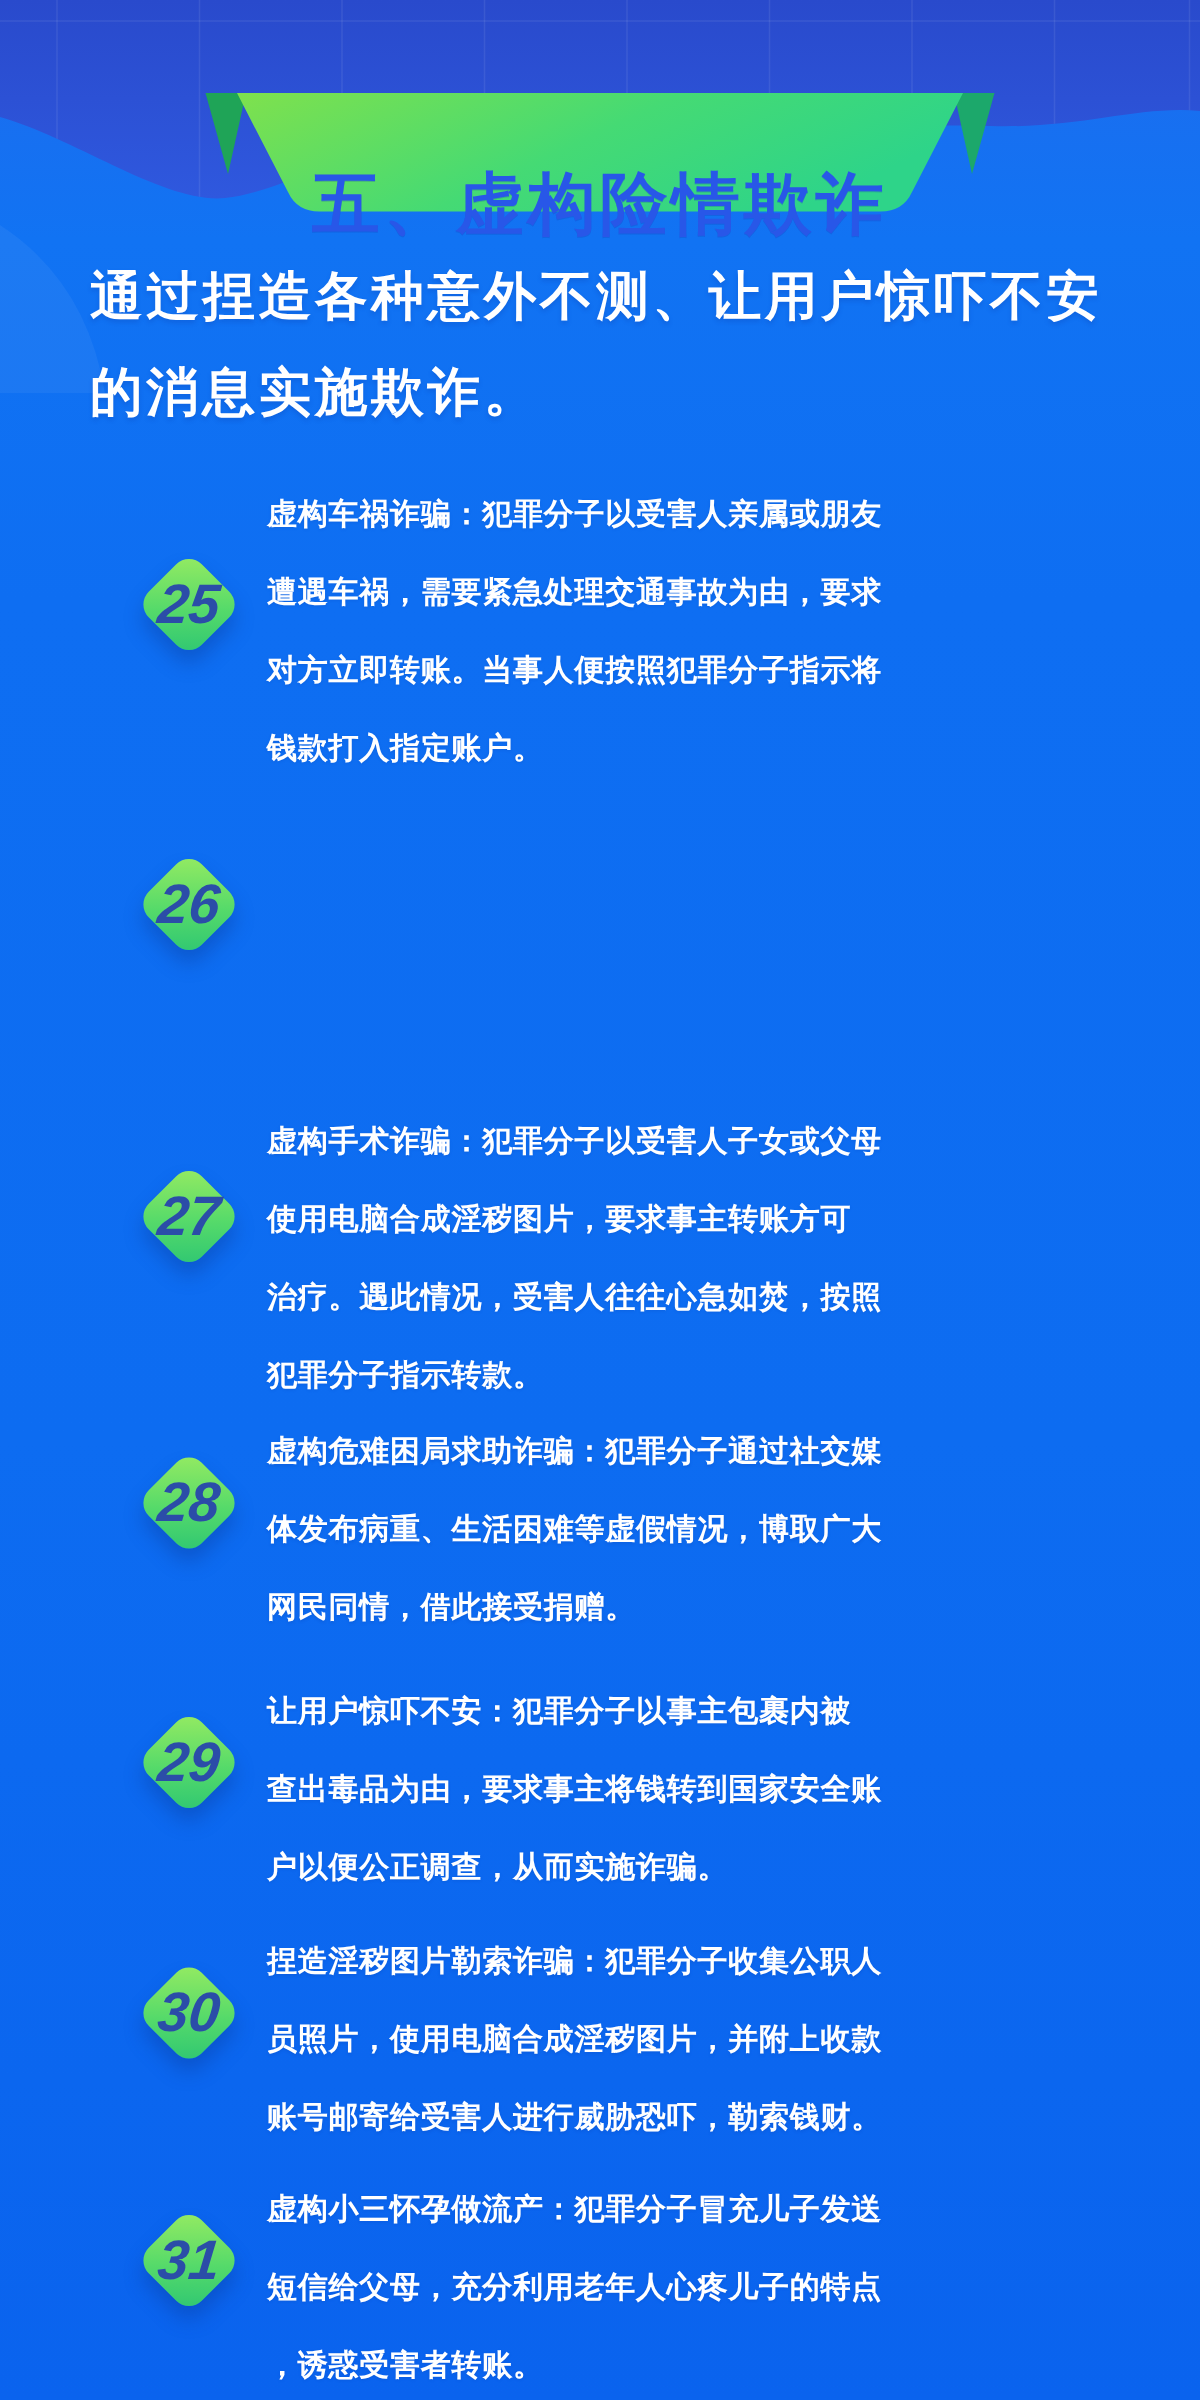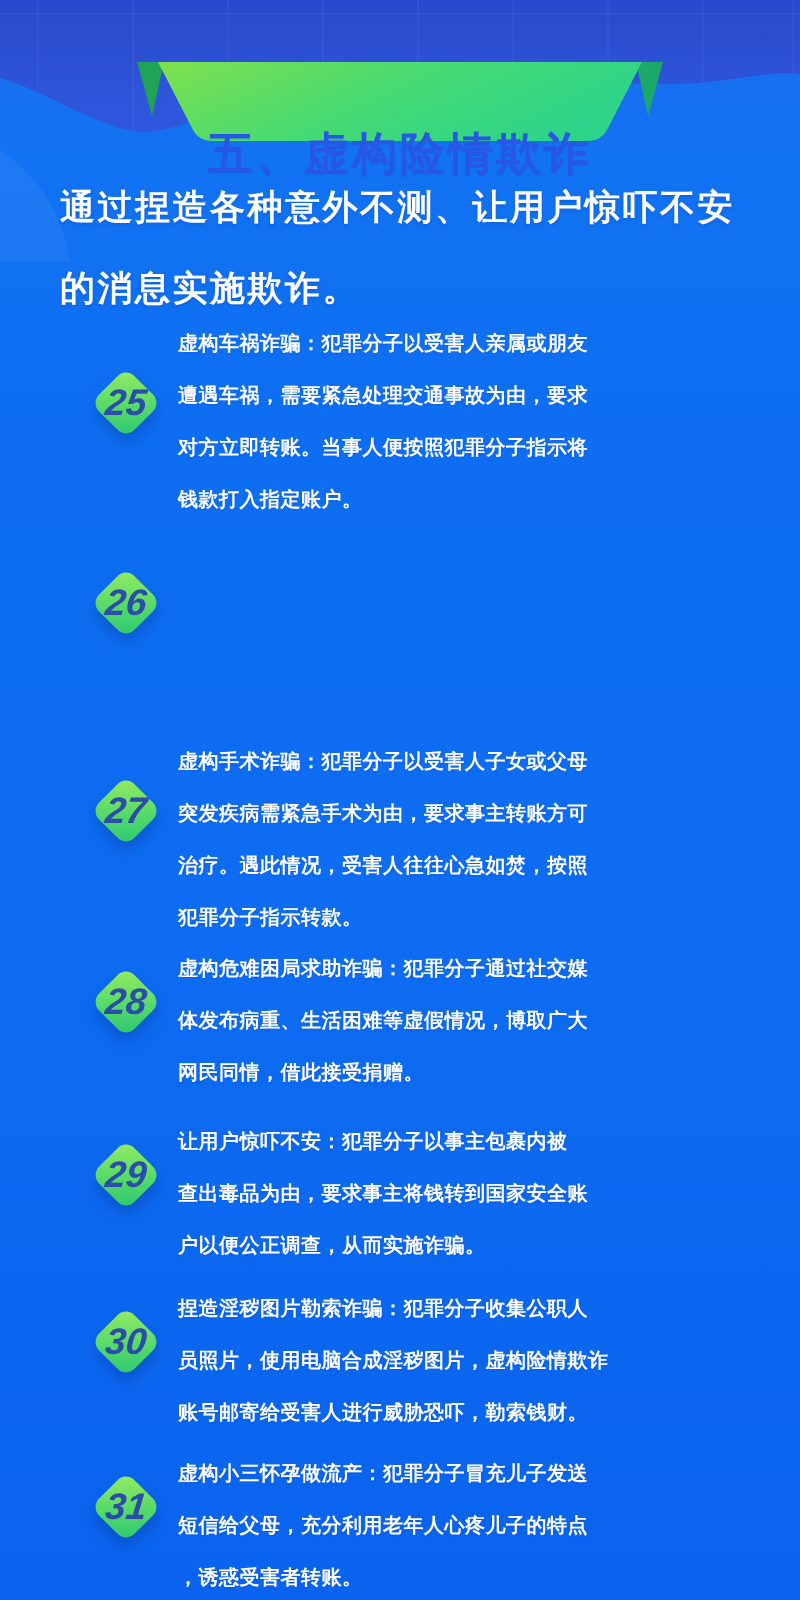--- a/index.html
+++ b/index.html
@@ -5,28 +5,28 @@
   html,body{margin:0;padding:0;background:#0a63ee;}
   .poster{
     position:relative;width:800px;height:1600px;overflow:hidden;
     background:linear-gradient(180deg,#1e6cee 0%,#1173f3 10%,#0e6ef2 25%,#0d6cf1 60%,#0a63ee 100%);
     font-family:"Liberation Sans","DejaVu Sans",sans-serif;
   }
   .bg-decor{position:absolute;left:0;top:0;width:800px;height:300px;}
   .banner{position:absolute;left:130px;top:58px;width:540px;height:92px;}
   .banner svg{position:absolute;left:0;top:0;width:100%;height:100%;}
   .banner-title{
-    position:absolute;left:0;top:24px;width:100%;height:84px;
+    position:absolute;left:0;top:6px;width:100%;height:84px;
     display:flex;align-items:center;justify-content:center;
     font-size:45px;font-weight:900;letter-spacing:3px;color:#2857e8;
     text-shadow:0 1px 0 rgba(20,60,180,.25);
   }
   .intro{
     position:absolute;left:60px;top:166px;margin:0;
-    color:#ffffff;font-size:35px;line-height:81px;font-weight:900;
+    color:#ffffff;font-size:35px;line-height:64px;font-weight:900;
     letter-spacing:2.5px;white-space:pre-line;
     text-shadow:0 2px 3px rgba(10,60,170,.25);
   }
   .item{position:absolute;left:90px;width:680px;display:flex;align-items:flex-start;}
   .badge{position:relative;flex:0 0 72px;width:72px;height:72px;}
   .badge-shape{
     position:absolute;left:11px;top:11px;width:50px;height:50px;border-radius:12px;
     transform:rotate(45deg);
     background:linear-gradient(135deg,#9aec61 0%,#55da6a 55%,#2cc573 100%);
     box-shadow:6px 6px 13px rgba(10,55,150,.38);
@@ -112,21 +112,21 @@
       <span class="badge-num">26</span>
     </div>
   </section>
 
   <section class="item" style="top:735px">
     <div class="badge mt-40">
       <div class="badge-shape"></div>
       <span class="badge-num">27</span>
     </div>
     <p class="item-text">虚构手术诈骗：犯罪分子以受害人子女或父母
-突发疾病需紧急手术为由，要求事主转账方可
+使用电脑合成淫秽图片，要求事主转账方可
 治疗。遇此情况，受害人往往心急如焚，按照
 犯罪分子指示转款。</p>
   </section>
 
   <section class="item" style="top:942px">
     <div class="badge mt-24">
       <div class="badge-shape"></div>
       <span class="badge-num">28</span>
     </div>
     <p class="item-text">虚构危难困局求助诈骗：犯罪分子通过社交媒
@@ -143,21 +143,21 @@
 查出毒品为由，要求事主将钱转到国家安全账
 户以便公正调查，从而实施诈骗。</p>
   </section>
 
   <section class="item" style="top:1282px">
     <div class="badge mt-24">
       <div class="badge-shape"></div>
       <span class="badge-num">30</span>
     </div>
     <p class="item-text">捏造淫秽图片勒索诈骗：犯罪分子收集公职人
-员照片，使用电脑合成淫秽图片，虚构险情欺诈
+员照片，使用电脑合成淫秽图片，并附上收款
 账号邮寄给受害人进行威胁恐吓，勒索钱财。</p>
   </section>
 
   <section class="item" style="top:1447px">
     <div class="badge mt-24">
       <div class="badge-shape"></div>
       <span class="badge-num">31</span>
     </div>
     <p class="item-text">虚构小三怀孕做流产：犯罪分子冒充儿子发送
 短信给父母，充分利用老年人心疼儿子的特点

